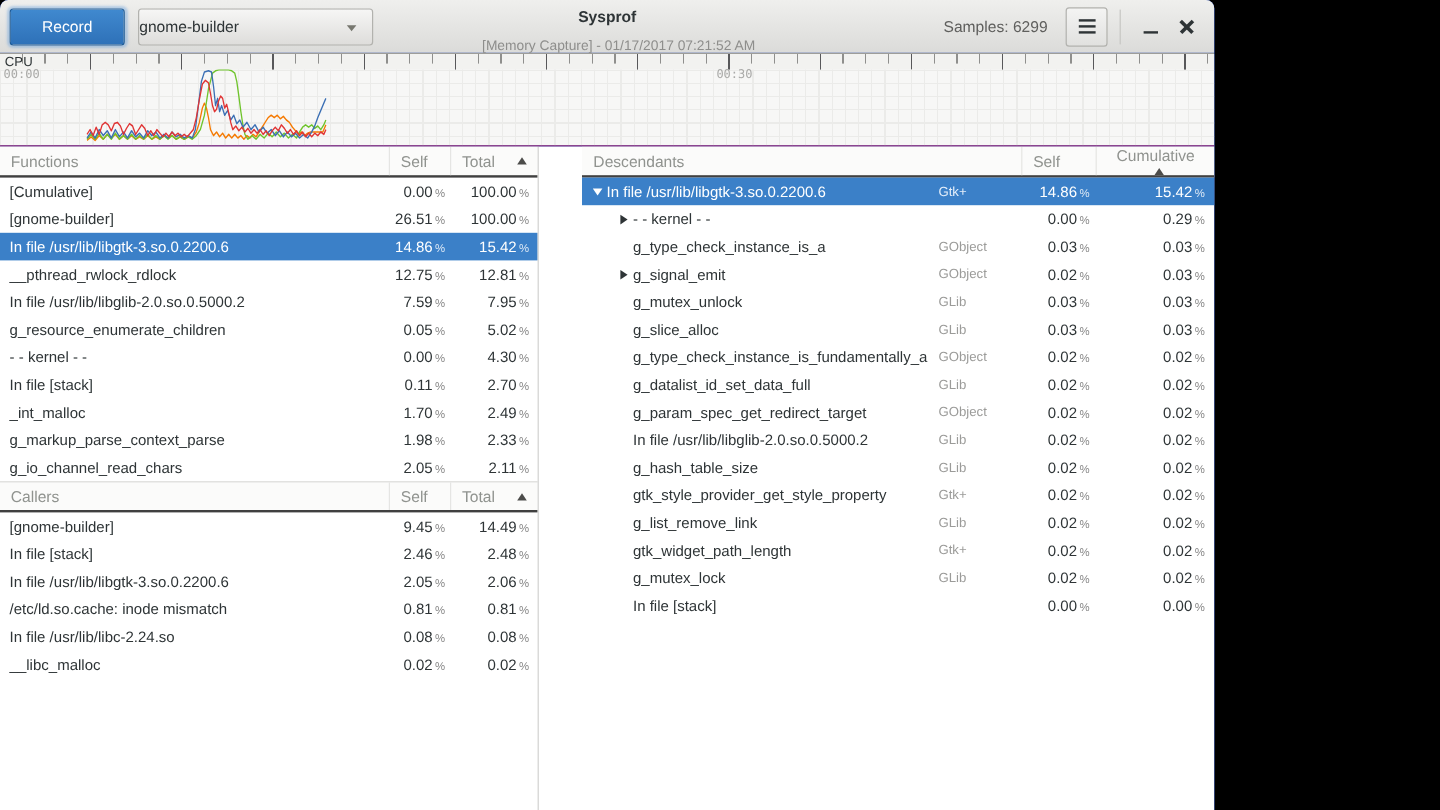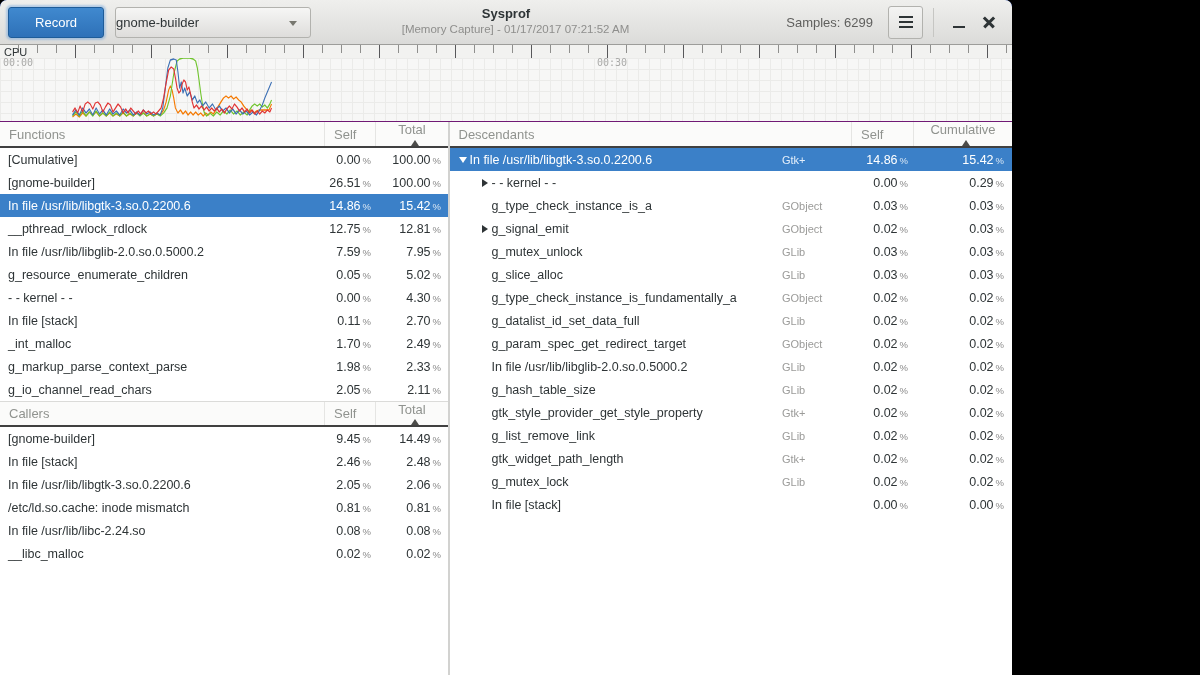--- a/index.html
+++ b/index.html
@@ -26,21 +26,21 @@
     display:flex; align-items:center; justify-content:flex-start; position:relative;
     font-size:13px; font-family:inherit; color:#2e3436; cursor:pointer;
   }
   .dd-arrow {
     position:absolute; right:13px; top:13px; width:0; height:0;
     border-left:4.5px solid transparent; border-right:4.5px solid transparent;
     border-top:5px solid #77776f;
   }
   .title-block { position:absolute; left:0; right:0; top:6px; text-align:center; pointer-events:none; }
   .title { font-size:13px; font-weight:bold; color:#2e3436; }
-  .subtitle { font-size:11.5px; color:#8e8e8c; margin-top:2px;padding-left:19px; }
+  .subtitle { font-size:11.5px; color:#8e8e8c; margin-top:12px;padding-left:19px; }
   .header-right { margin-left:auto; display:flex; align-items:center; z-index:2; }
   .samples { font-size:13px; color:#5f5f5d; margin-right:15px;text-align:right; }
   .menu-btn {
     width:35px; height:33px; border-radius:3px; border:1px solid #b2b2ae;
     background:linear-gradient(#f4f4f3,#e1e1df); display:flex; align-items:center;
     justify-content:center; cursor:pointer;
   }
   .hamburger { width:14px; height:2px; background:#2e3436; box-shadow:0 -5px 0 #2e3436, 0 5px 0 #2e3436; }
   .hsep { width:1px; height:29px; background:#c6c6c3; margin:0 10px; }
   .win-btn { width:30px; height:33px; background:transparent; border:none; position:relative; cursor:pointer; }
@@ -64,27 +64,27 @@
       repeating-linear-gradient(to bottom, #ebebe9 0 1px, transparent 1px 11px); }
   .graph svg { position:absolute; left:0; top:0; width:100%; height:100%; }
   .cpu-label { position:absolute; left:4px; top:1px; font-size:11px; color:#2e3436; z-index:3; }
   .tlabel { position:absolute; top:12px; font-size:10px; color:#aaaaa8;
     font-family:"DejaVu Sans Mono", monospace; z-index:3; }
   .t0 { left:3px; } .t30 { left:597px; } .t60 { left:1191px; }
   
   .content { display:flex; height:553px; background:#fff; }
   .left-pane { width:448px; }
   .pane-divider { width:2px; background:#d2d2d0; }
-  .right-pane { width:750px; }
+  .right-pane { width:750px;padding-left:36px; }
   .thead { height:26px; display:flex; align-items:center; background:#fbfbfa;
     border-bottom:2px solid #404040; color:#90938f; font-size:13px; cursor:pointer; }
   .thead .hcell { height:100%; display:flex; align-items:center; padding:0 9px; border-right:1px solid #e5e5e3; }
   .thead .hcell:last-child { border-right:none; }
   .callers-head { border-top:1px solid #dbdbd9; }
-  .lh-name { width:325px; } .lh-self { width:51px; } .lh-total { width:72px; justify-content:space-between;flex-direction:column; }
+  .lh-name { width:325px; } .lh-self { width:51px; } .lh-total { width:72px; justify-content:space-between; }
   .rh-name { flex:1; } .rh-self { width:62px; } .rh-cum { width:98px; justify-content:space-between;flex-direction:column; }
   .sort-up { width:0; height:0; border-left:4.5px solid transparent; border-right:4.5px solid transparent;
     border-bottom:6px solid #4c4c4a; display:inline-block; margin-left:6px; }
   .row { height:23px; display:flex; align-items:center; font-size:12.5px; color:#2e3436; cursor:default; }
   .row.selected { background:#3b80c8; color:#fff; }
   .cell.num { text-align:right; white-space:nowrap; }
   .pct { font-size:9.5px; color:#8a8a8a; margin-left:2px; }
   .selected .pct { color:#d9e6f4; }
   
   .frow .name { width:325px; padding-left:8px; overflow:hidden; white-space:nowrap; }

